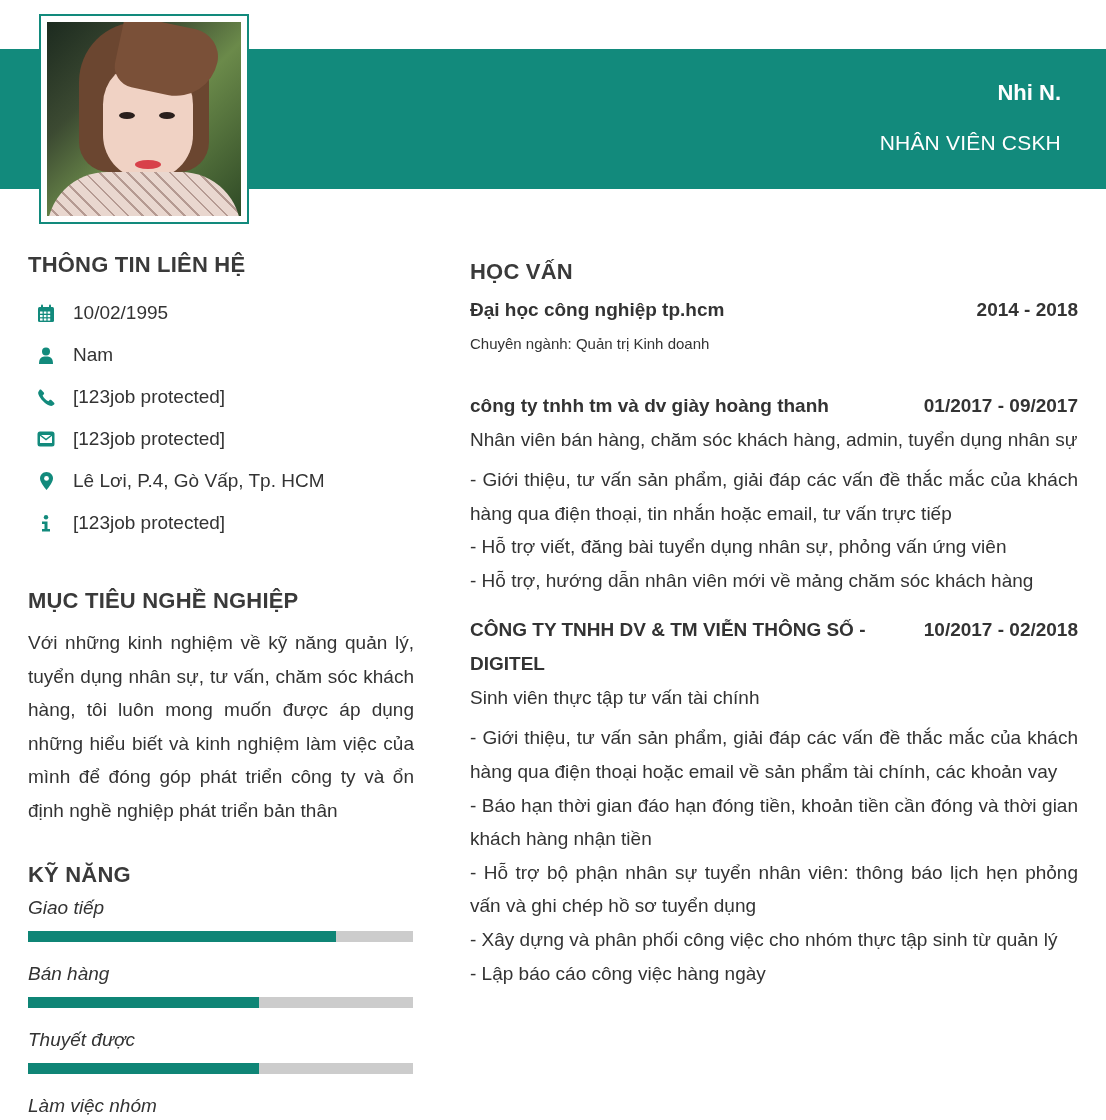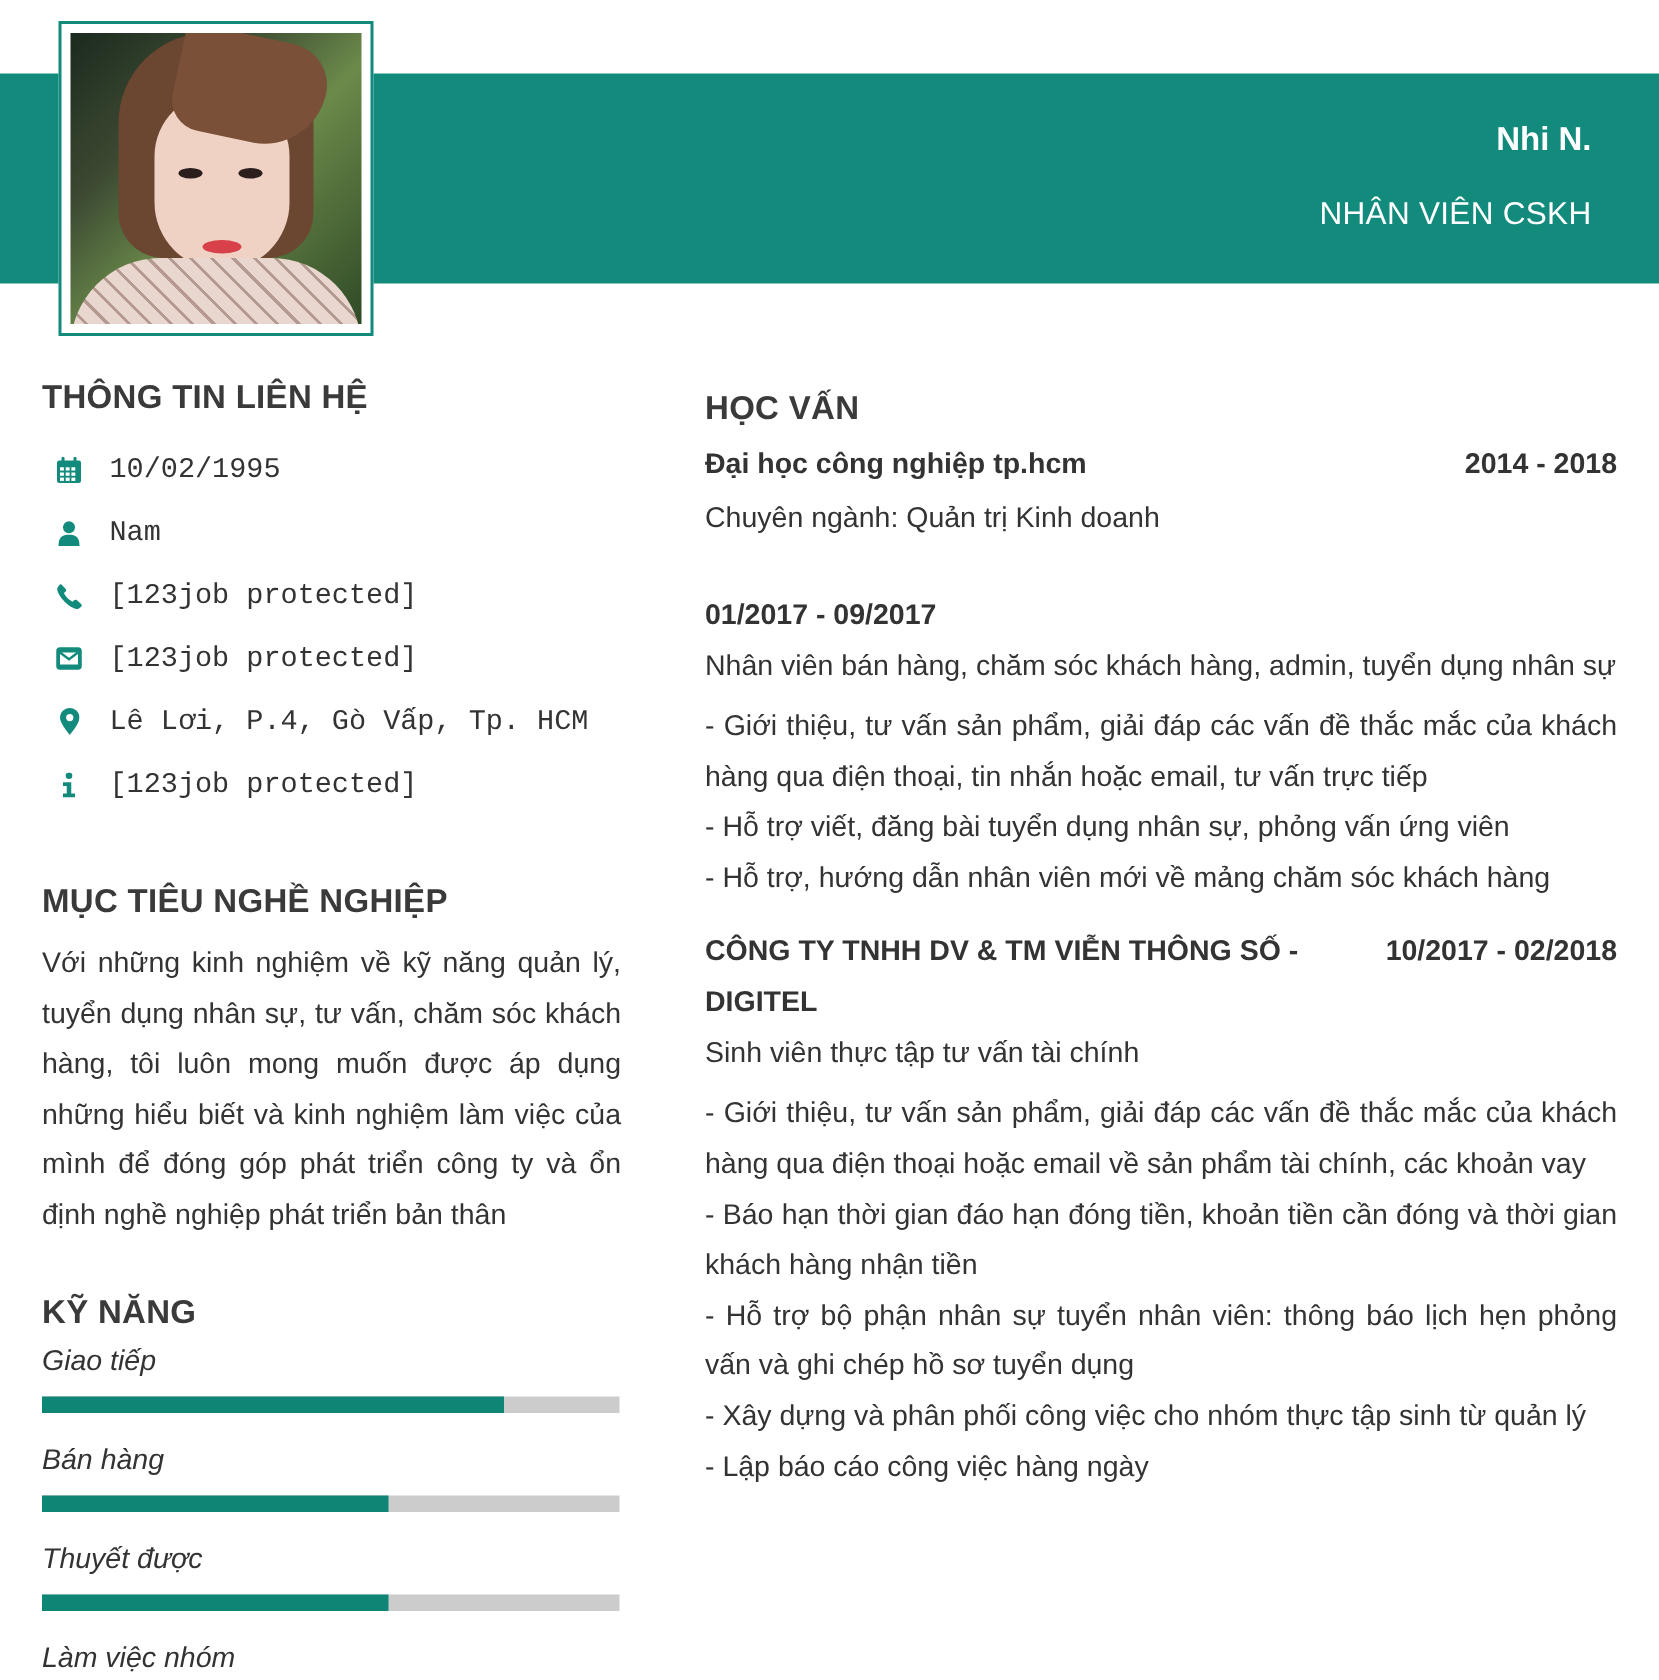--- a/index.html
+++ b/index.html
@@ -20,37 +20,37 @@
 
   .header-name { position: absolute; right: 45px; top: 80px; font-size: 22px; font-weight: bold; color: #ffffff; }
   .header-title { position: absolute; right: 45px; top: 131px; font-size: 21px; color: #ffffff; letter-spacing: 0.2px; }
 
   .left { position: absolute; left: 28px; top: 252px; width: 386px; }
   .right { position: absolute; left: 470px; top: 259px; width: 608px; }
 
   .sec-title { font-size: 22px; font-weight: bold; color: #3a3a3a; letter-spacing: 0.2px; }
 
   .contact-list { margin-top: 14px; }
-  .contact-item { display: flex; align-items: center; height: 42px; font-family: Liberation Mono, monospace; }
+  .contact-item { display: flex; align-items: center; height: 42px; }
   .contact-icon { width: 20px; height: 20px; margin-left: 8px; margin-right: 17px; display: flex; align-items: center; justify-content: center; color: #128a7c; }
   .contact-icon svg { display: block; }
   .contact-text { font-size: 19px; color: #333333; }
 
   .objective { margin-top: 44px; }
   .objective p { margin-top: 12px; font-size: 19px; line-height: 33.6px; text-align: justify; color: #333333; }
 
   .skills { margin-top: 34px; }
   .skill { margin-top: 8px; font-style: italic; }
   .skill-name { font-size: 19px; color: #333333; line-height: 24px; }
   .skill-track { margin-top: 11px; width: 385px; height: 11px; background: #cccccc; position: relative; }
   .skill-fill { height: 100%; background: #0f8576; }
   .skill + .skill { margin-top: 20px; }
 
   .edu-row { display: flex; justify-content: space-between; margin-top: 14px; font-size: 19px; font-weight: bold; color: #333333; gap: 48px; }
-  .edu-major { margin-top: 14px; font-size: 19px; color: #333333; }
+  .edu-major { margin-top: 14px; font-size: 15px; color: #333333; }
 
   .exp { margin-top: 37px; }
   .job { margin-top: 14px; }
   .job-head { display: flex; justify-content: space-between; align-items: flex-start; }
   .job-company { font-size: 19px; font-weight: bold; line-height: 34px; color: #333333; width: 430px; }
   .job-date { font-size: 19px; font-weight: bold; line-height: 34px; color: #333333; white-space: nowrap; }
   .job-role { margin-top: 2px; font-size: 19px; line-height: 30px; color: #333333; }
   .job-desc { margin-top: 8px; font-size: 19px; line-height: 33.6px; color: #333333; text-align: justify; }
   .job + .job { margin-top: 16px; }
 </style>
@@ -186,20 +186,21 @@
       <span>Đại học công nghiệp tp.hcm</span>
       <span>2014 - 2018</span>
     </div>
     <div class="edu-major">Chuyên ngành: Quản trị Kinh doanh</div>
   </section>
 
   <section class="exp">
 
     <div class="job">
       <div class="job-head">
+        <div class="job-company">công ty tnhh tm và dv giày hoàng thanh</div>
         <div class="job-date">01/2017 - 09/2017</div>
       </div>
       <div class="job-role">Nhân viên bán hàng, chăm sóc khách hàng, admin, tuyển dụng nhân sự</div>
       <div class="job-desc">
         <div>- Giới thiệu, tư vấn sản phẩm, giải đáp các vấn đề thắc mắc của khách hàng qua điện thoại, tin nhắn hoặc email, tư vấn trực tiếp</div>
         <div>- Hỗ trợ viết, đăng bài tuyển dụng nhân sự, phỏng vấn ứng viên</div>
         <div>- Hỗ trợ, hướng dẫn nhân viên mới về mảng chăm sóc khách hàng</div>
       </div>
     </div>
 

